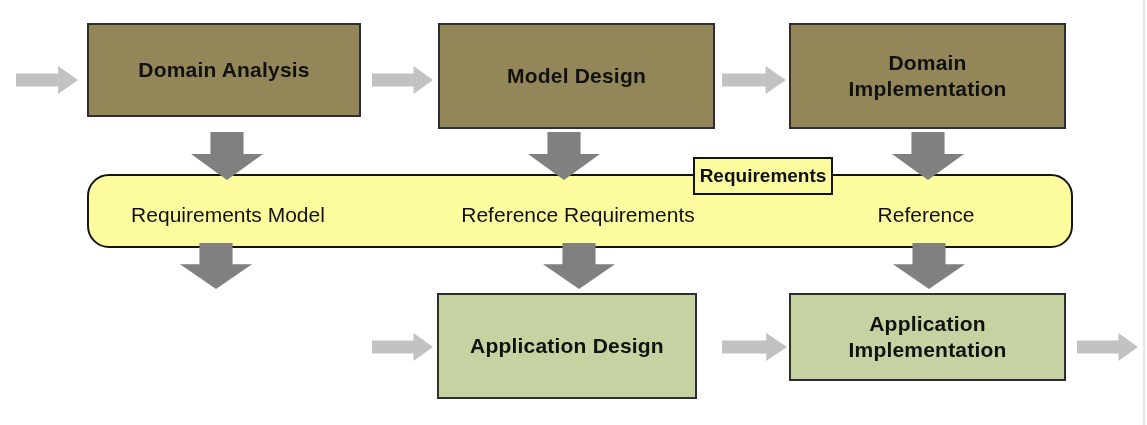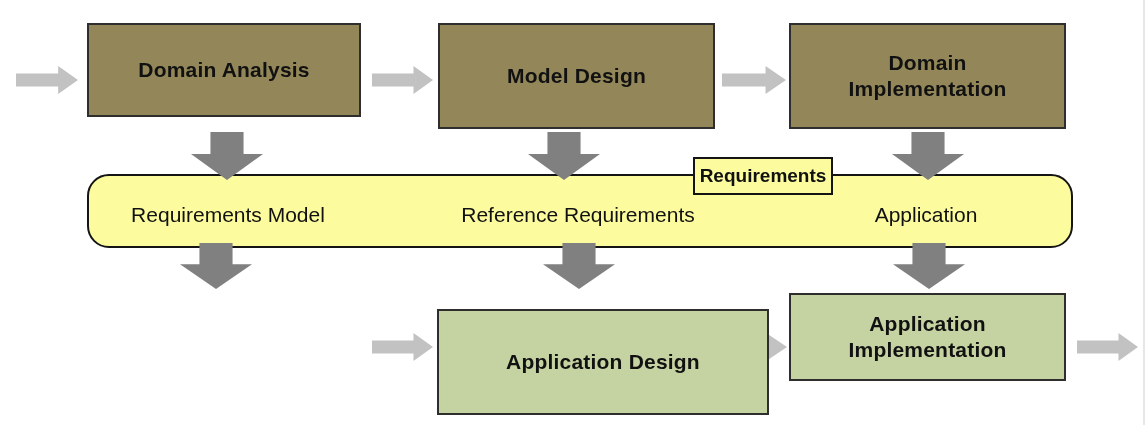--- a/index.html
+++ b/index.html
@@ -125,34 +125,34 @@
   </div>
 
   <div class="arrow-down" style="left:191px; top:132px; height:48px;"></div>
   <div class="arrow-down" style="left:528px; top:132px; height:48px;"></div>
   <div class="arrow-down" style="left:892px; top:132px; height:48px;"></div>
 
   <div class="band"></div>
 
   <span class="band-label" style="left:228px;">Requirements Model</span>
   <span class="band-label" style="left:578px;">Reference Requirements</span>
-  <span class="band-label" style="left:926px;">Application</span>
+  <span class="band-label" style="left:926px;">Reference</span>
 
   <div class="trace-tag">
     <span>Requirements</span>
   </div>
 
   <div class="arrow-down" style="left:180px; top:243px; height:46px;"></div>
   <div class="arrow-down" style="left:543px; top:243px; height:46px;"></div>
   <div class="arrow-down" style="left:893px; top:243px; height:46px;"></div>
 
 
   <div class="arrow-right" style="left:372px; top:333px; width:61px;"></div>
 
-  <div class="pbox application" style="left:437px; top:293px; width:332px; height:106px;margin-top:16px;">
+  <div class="pbox application" style="left:437px; top:293px; width:260px; height:106px;">
     <span class="lbl">Application Design</span>
   </div>
 
   <div class="arrow-right" style="left:722px; top:333px; width:65px;"></div>
 
   <div class="pbox application" style="left:789px; top:293px; width:277px; height:88px;">
     <span class="lbl narrow">Application Implementation</span>
   </div>
 
   <div class="arrow-right" style="left:1077px; top:333px; width:61px;"></div>

